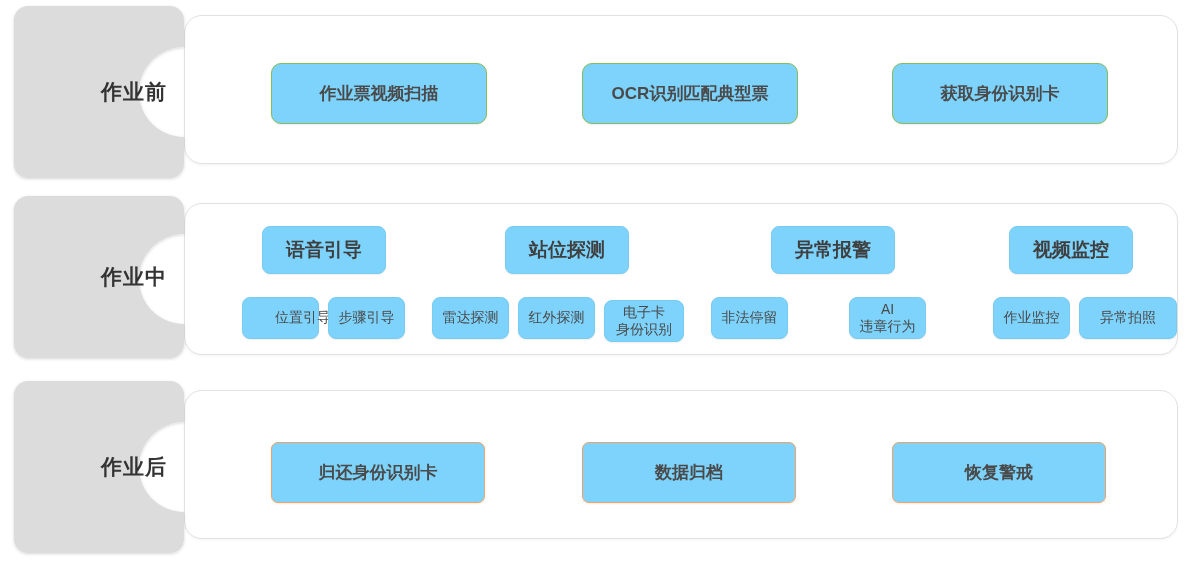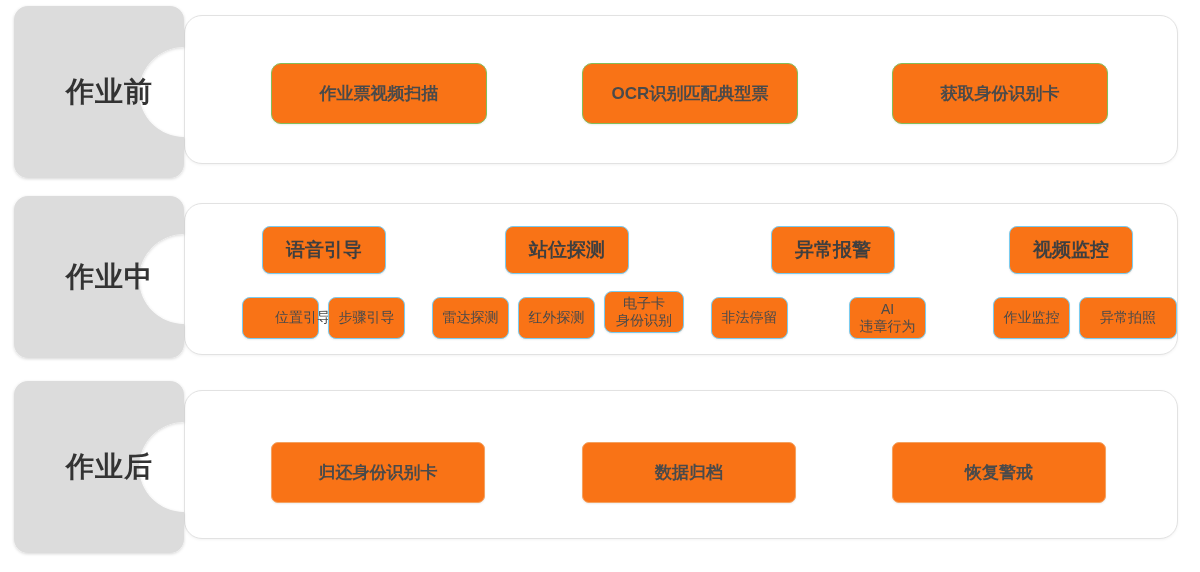--- a/index.html
+++ b/index.html
@@ -20,31 +20,32 @@
   
   .content-panel {
     position: absolute;
     background: #ffffff;
     border: 1px solid #e2e2e2;
     border-radius: 18px;
     box-shadow: 0 1px 3px rgba(0,0,0,0.05);
   }
   .stage-label-text {
     color: #333333;
-    font-size: 28px;
+    font-size: 21px;
     font-weight: bold;
     letter-spacing: 1px;
     padding-left: 52px;
     white-space: nowrap;
+    margin-left: 35px;
   }
 
   
   .box {
     position: absolute;
-    background: #f97316;
+    background: #7dd3fc;
     display: flex;
     align-items: center;
     justify-content: center;
     text-align: center;
     color: #4a4a4a;
     box-shadow: 0 1px 2px rgba(0,0,0,0.07);
   }
   .box-green {
     border: 1.5px solid #84bd5a;
     border-radius: 10px;
@@ -137,21 +138,21 @@
 
     <div class="box box-blue-head" style="left:505px; top:36px; width:124px; height:48px;">
       <span>站位探测</span>
     </div>
     <div class="box box-blue-sub" style="left:432px; top:107px; width:77px; height:42px;">
       <span class="sub-line">雷达探测</span>
     </div>
     <div class="box box-blue-sub" style="left:518px; top:107px; width:77px; height:42px;">
       <span class="sub-line">红外探测</span>
     </div>
-    <div class="box box-blue-sub" style="left:604px; top:101px; width:80px; height:42px;">
+    <div class="box box-blue-sub" style="left:604px; top:110px; width:80px; height:42px;">
       <span class="sub-line">电子卡</span>
       <span class="sub-line">身份识别</span>
     </div>
 
     <div class="box box-blue-head" style="left:771px; top:36px; width:124px; height:48px;">
       <span>异常报警</span>
     </div>
     <div class="box box-blue-sub" style="left:711px; top:107px; width:77px; height:42px;">
       <span class="sub-line">非法停留</span>
     </div>

